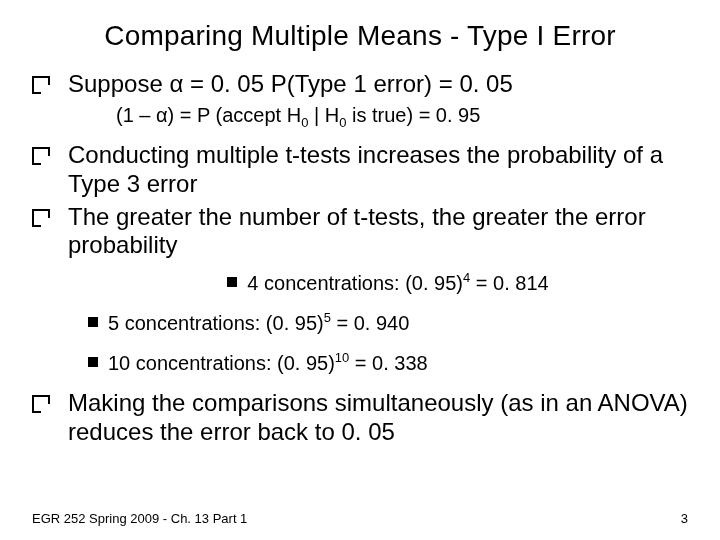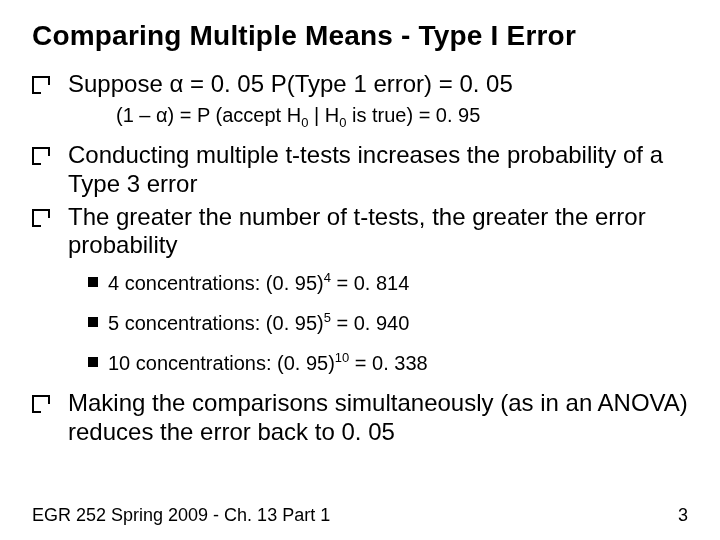--- a/index.html
+++ b/index.html
@@ -10,21 +10,22 @@
     font-family: Arial, Helvetica, sans-serif;
     color: #000;
     position: relative;
     overflow: hidden;
   }
   .slide {
     padding: 20px 32px 0 32px;
   }
   .title {
     font-size: 28px;
-    font-weight: 700;
+    font-weight: 400;
+    text-align: center;
     margin-bottom: 18px;
     letter-spacing: 0.2px;
   }
   .bullet-q {
     display: flex;
     align-items: flex-start;
     margin-left: 0px;
     margin-bottom: 4px;
   }
   .bullet-q .marker {
@@ -90,24 +91,24 @@
     line-height: 1.25;
   }
   sup { font-size: 0.65em; vertical-align: super; }
   .footer {
     position: absolute;
     bottom: 14px;
     left: 32px;
     right: 32px;
     display: flex;
     justify-content: space-between;
-    font-size: 18px;
+    font-size: 13px;
     color: #000;
   }
-  .gap-top { margin-top: 10px; }
+  .gap-top { margin-top: 10px; justify-content: center; }
 </style>
 </head>
 <body>
 
 <div class="slide">
   <div class="title">Comparing Multiple Means - Type I Error</div>
 
   <div class="bullet-q">
     <span class="marker"></span>
     <span class="text">Suppose α = 0. 05  P(Type 1 error) = 0. 05</span>

